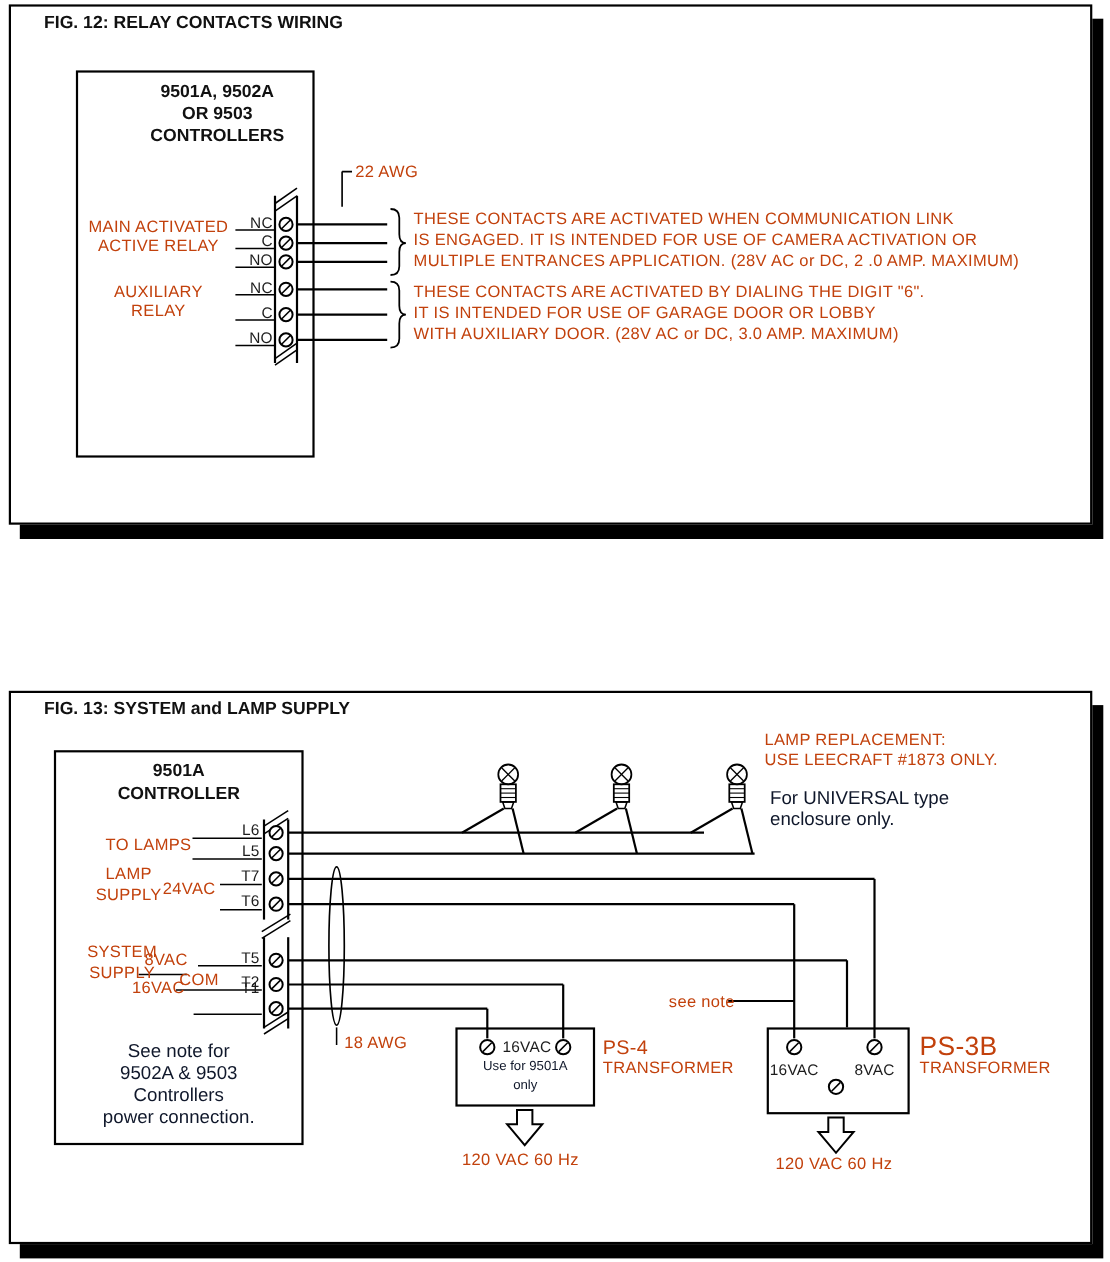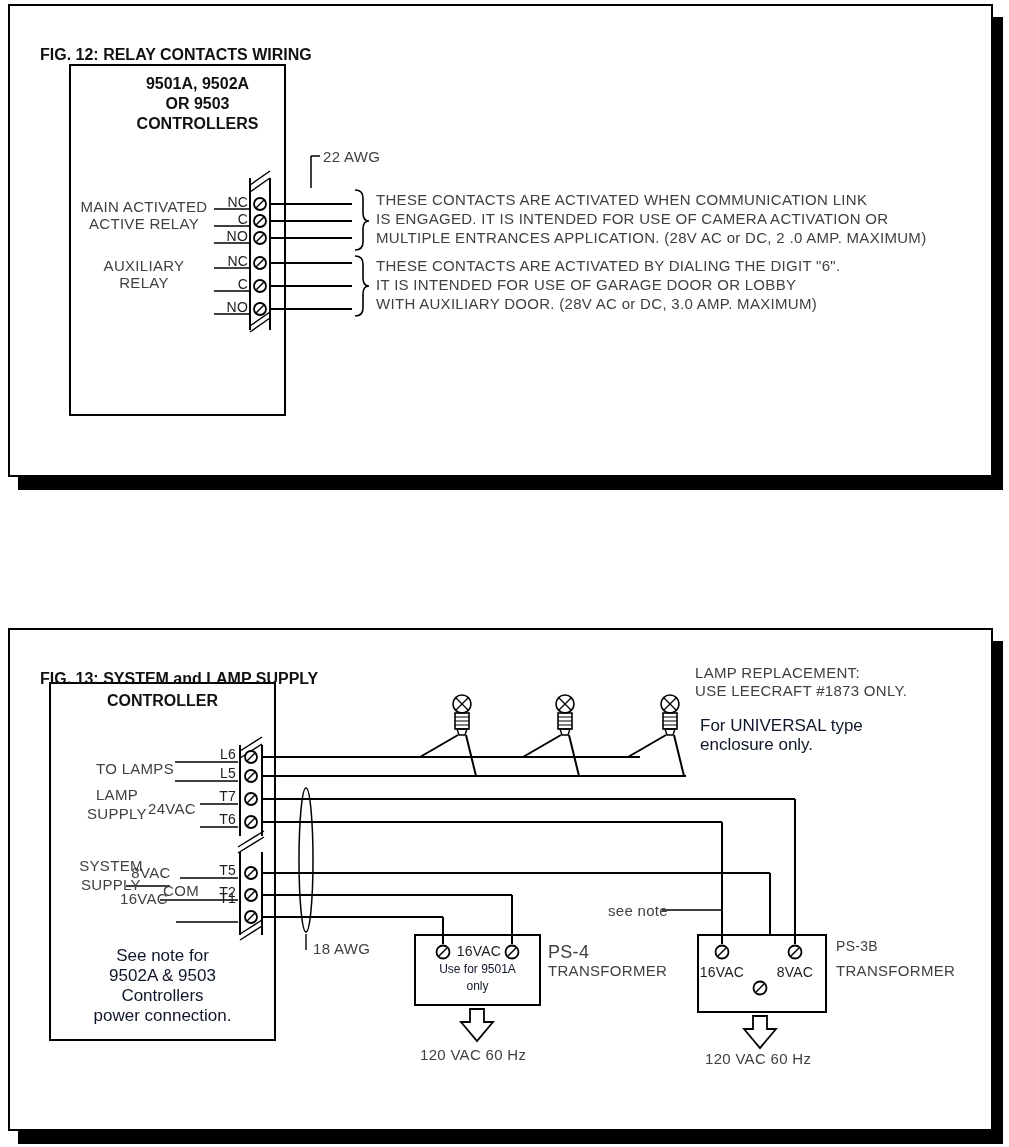--- a/index.html
+++ b/index.html
@@ -7,23 +7,23 @@
   body {
     position:relative; background:#fff; overflow:hidden;
     font-family:"Liberation Sans", sans-serif; color:#111;
   }
   .panel {
     position:absolute; background:#fff; border:2px solid #000;
     box-shadow:10px 13px 0 0 #000;
   }
   .abs { position:absolute; }
   svg.gfx { position:absolute; left:0; top:0; }
-  .b { font-weight:bold; font-size:16px; white-space:nowrap;margin-top:34px; }
+  .b { font-weight:bold; font-size:16px; white-space:nowrap; }
   .bc { font-weight:bold; font-size:16px; text-align:center; }
-  .t { font-size:15px; letter-spacing:.3px; color:#404040; white-space:nowrap; }
+  .t { font-size:15px; letter-spacing:.3px; color:#c2410c; white-space:nowrap; }
   .t14 { font-size:14px; letter-spacing:.2px; color:#1c1c1c; white-space:nowrap; }
   .a { font-size:17px; color:#0f172a; white-space:nowrap; }
   .ctr { text-align:center; }
   .rt { text-align:right; }
   .blk span { display:block; }
 </style>
 </head>
 <body>
 
 <div class="panel" style="left:8px;top:4px;width:985px;height:473px;">
@@ -255,20 +255,21 @@
       <path d="M460,379 L474,379 L474,392 L483,392 L467,411 L451,392 L460,392 Z" fill="#fff" stroke="#000" stroke-width="1.8"></path>
     </g>
     <g>
       <path d="M743,386 L757,386 L757,399 L766,399 L750,418 L734,399 L743,399 Z" fill="#fff" stroke="#000" stroke-width="1.8"></path>
     </g>
   </svg>
 
   <div class="abs b" style="left:30px;top:6px;">FIG. 13: SYSTEM and LAMP SUPPLY</div>
 
   <div class="abs bc blk" style="left:40px;top:60px;width:225px;line-height:21px;">
+    <span>9501A</span>
     <span>CONTROLLER</span>
   </div>
 
   <div class="abs t blk" style="left:685px;top:34px;line-height:18px;">
     <span>LAMP REPLACEMENT:</span>
     <span>USE LEECRAFT #1873 ONLY.</span>
   </div>
 
   <div class="abs a blk" style="left:690px;top:86px;line-height:19px;">
     <span>For UNIVERSAL  type</span>
@@ -316,17 +317,17 @@
   <div class="abs a ctr blk" style="left:407px;top:331px;width:121px;line-height:17px;font-size:12px;">
     <span>Use for 9501A</span>
     <span>only</span>
   </div>
   <div class="abs t" style="left:538px;top:312px;font-size:18px;">PS-4</div>
   <div class="abs t" style="left:538px;top:332px;">TRANSFORMER</div>
   <div class="abs t" style="left:410px;top:416px;">120 VAC  60 Hz</div>
 
   <div class="abs t14 ctr" style="left:688px;top:334px;width:48px;">16VAC</div>
   <div class="abs t14 ctr" style="left:762px;top:334px;width:46px;">8VAC</div>
-  <div class="abs t" style="left:826px;top:308px;font-size:14px;">PS-3B</div>
+  <div class="abs t" style="left:826px;top:308px;font-size:24px;">PS-3B</div>
   <div class="abs t" style="left:826px;top:332px;">TRANSFORMER</div>
   <div class="abs t" style="left:695px;top:420px;">120 VAC  60 Hz</div>
 
 </div>
 
 </body></html>

